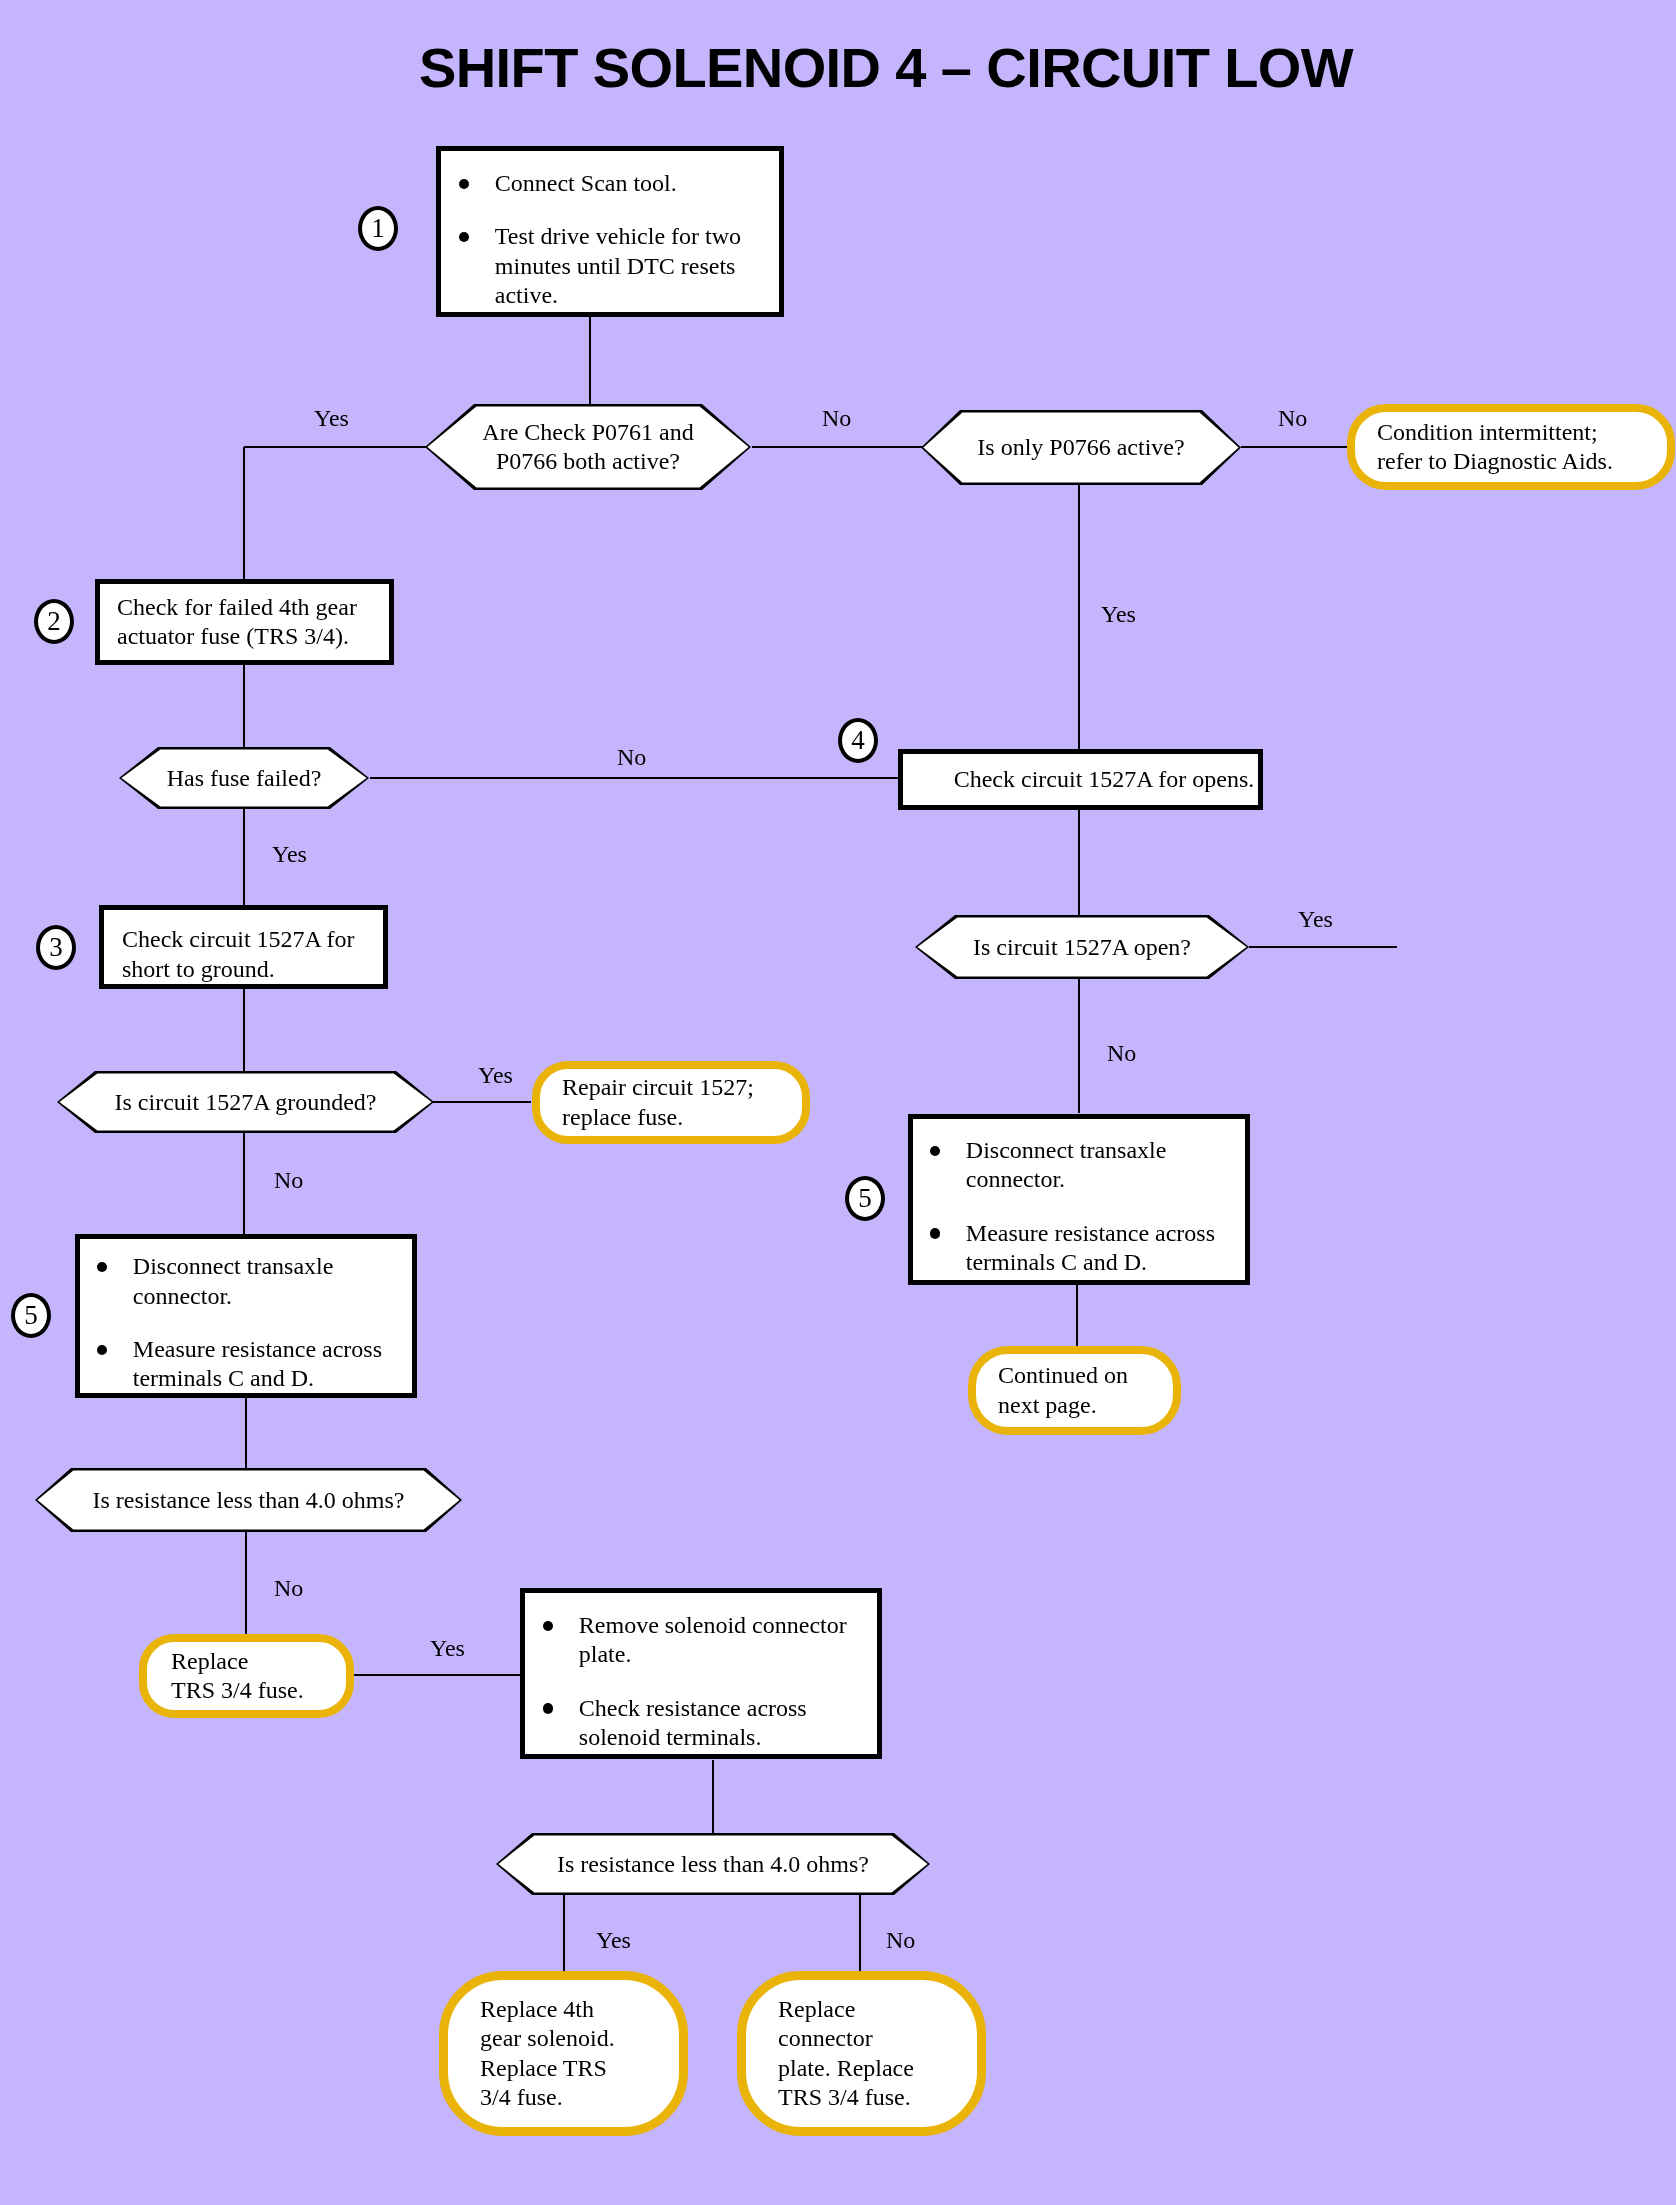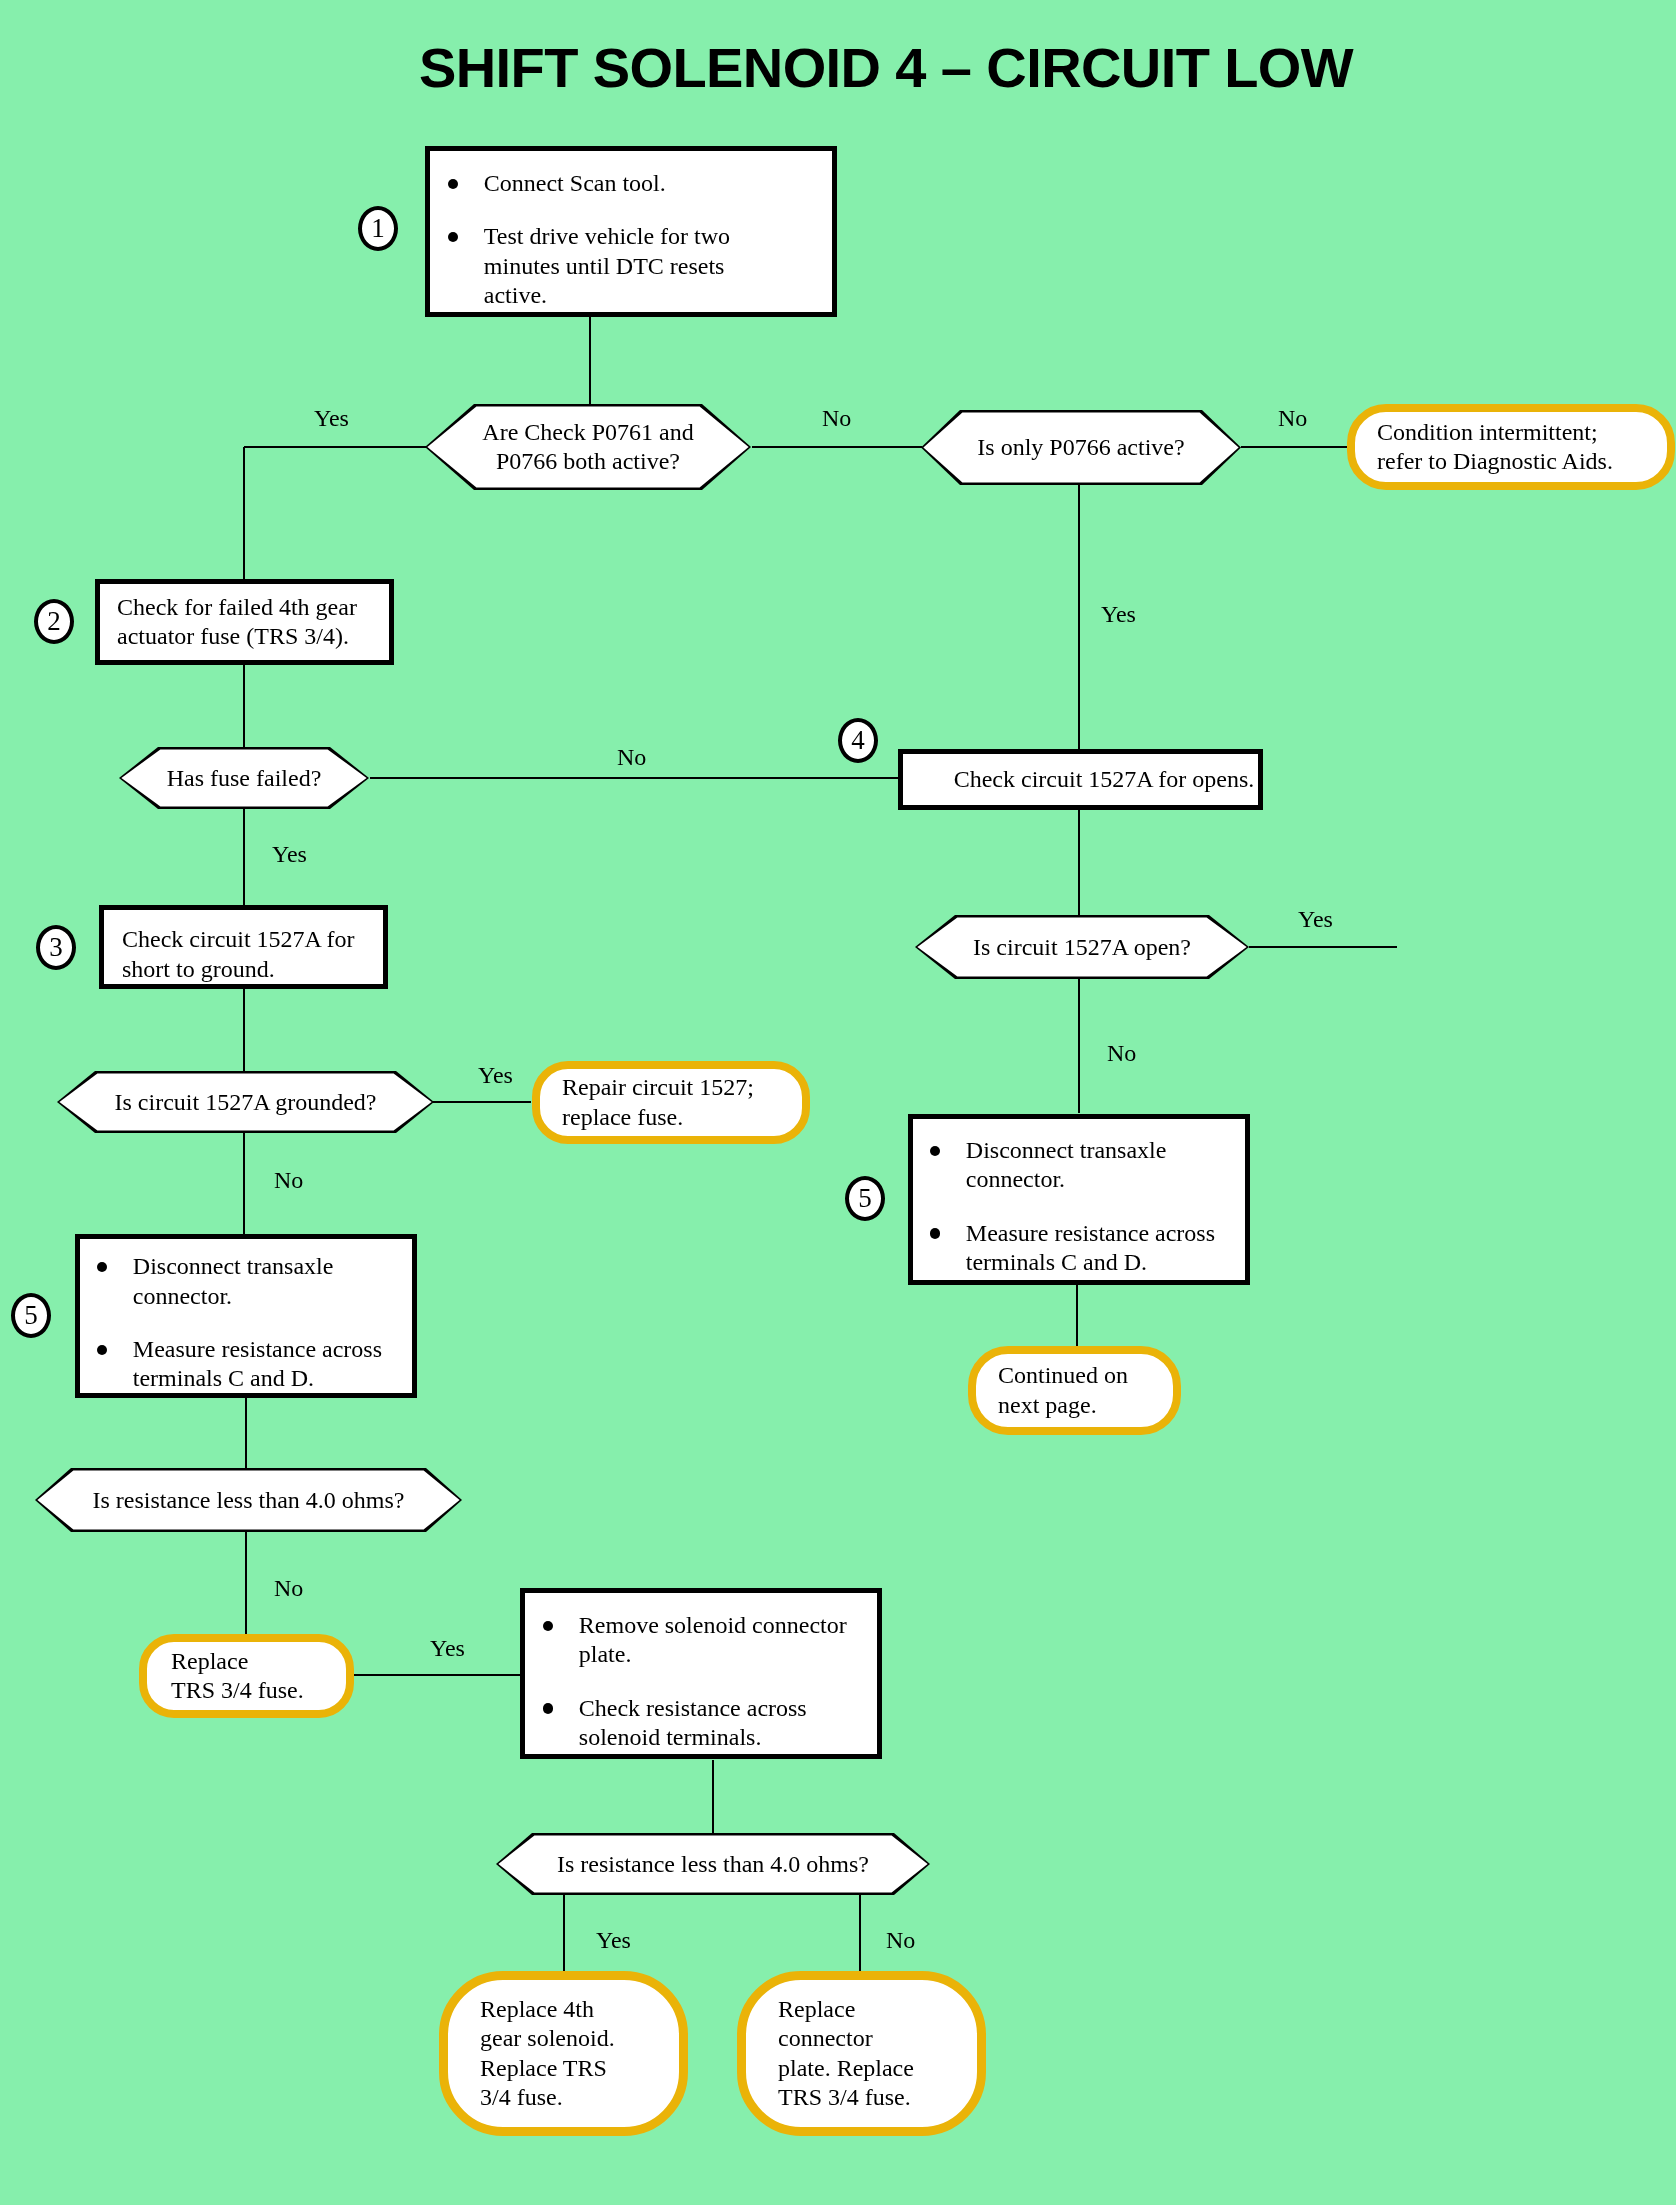--- a/index.html
+++ b/index.html
@@ -1,16 +1,16 @@
 <!DOCTYPE html>
 <html style="font-size:9.7px"><head>
 <meta charset="utf-8">
 <style>
   html,body{margin:0;padding:0;background:#fff;}
-  #canvas{position:relative;width:1676px;height:2205px;background:#86efac;overflow:hidden;
+  #canvas{position:relative;width:1676px;height:2205px;background:#c4b5fd;overflow:hidden;
           font-family:"Liberation Serif", serif;color:#000;}
   *{box-sizing:border-box;}
 
   #title{position:absolute;left:419px;top:35px;width:851px;text-align:center;
          font-family:"Liberation Sans", sans-serif;font-weight:bold;font-size:56px;
          letter-spacing:-0.6px;white-space:nowrap;}
 
   
   .pbox{position:absolute;background:#fff;border:5.5px solid #000;font-size:24px;line-height:1.22;padding-left:47px;}
   .txt{white-space:pre-line;}
@@ -91,21 +91,21 @@
   <div class="lbl" style="left:596px;top:1928px">Yes</div>
   <div class="lbl" style="left:886px;top:1928px">No</div>
 
   <div class="numc" style="left:358px;top:206px">1</div>
   <div class="numc" style="left:34px;top:599px">2</div>
   <div class="numc" style="left:36px;top:925px">3</div>
   <div class="numc" style="left:838px;top:718px">4</div>
   <div class="numc" style="left:11px;top:1293px">5</div>
   <div class="numc" style="left:845px;top:1176px">5</div>
 
-  <div class="pbox" style="left:425px;top:146px;width:412px;height:171px;padding:18px 8.5px 4.9px 18px">
+  <div class="pbox" style="left:436px;top:146px;width:348px;height:171px;padding:18px 8.5px 4.9px 18px">
     <div class="brow">
       <span class="dot"></span>
       <span class="btxt">Connect Scan tool.</span>
     </div>
     <div class="brow">
       <span class="dot"></span>
       <span class="btxt">Test drive vehicle for two
 minutes until DTC resets
 active.</span>
     </div>

